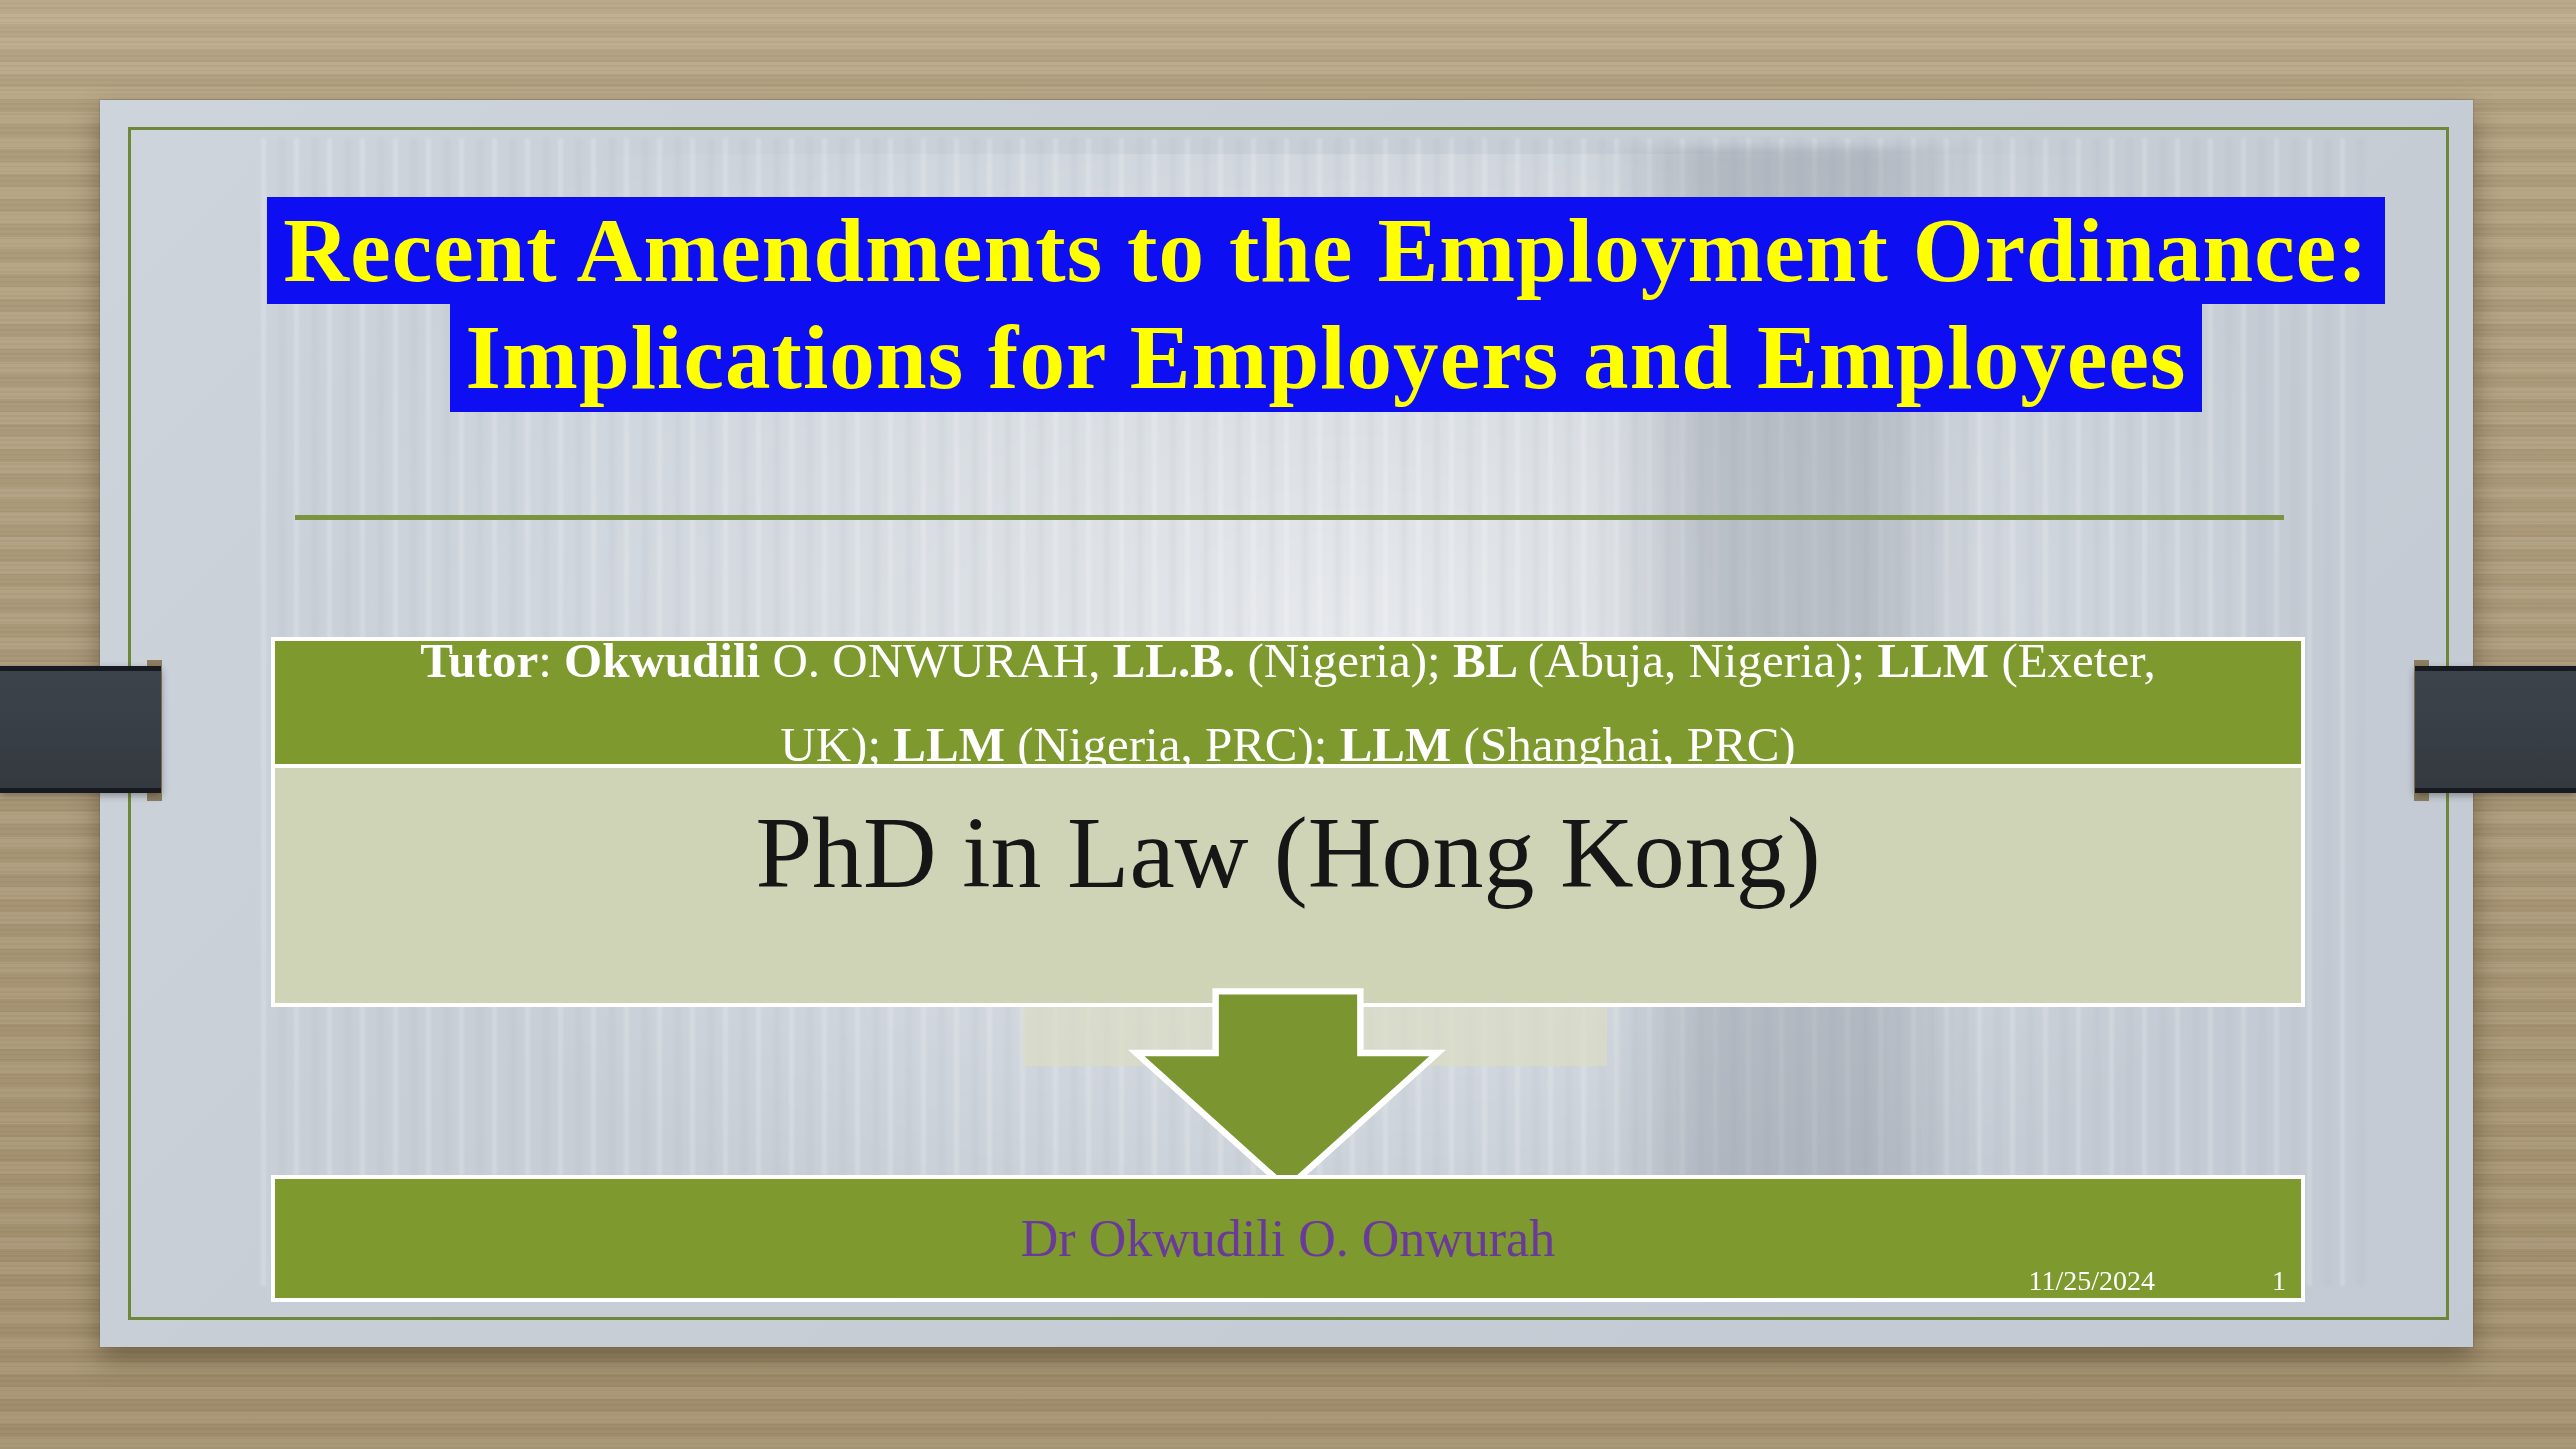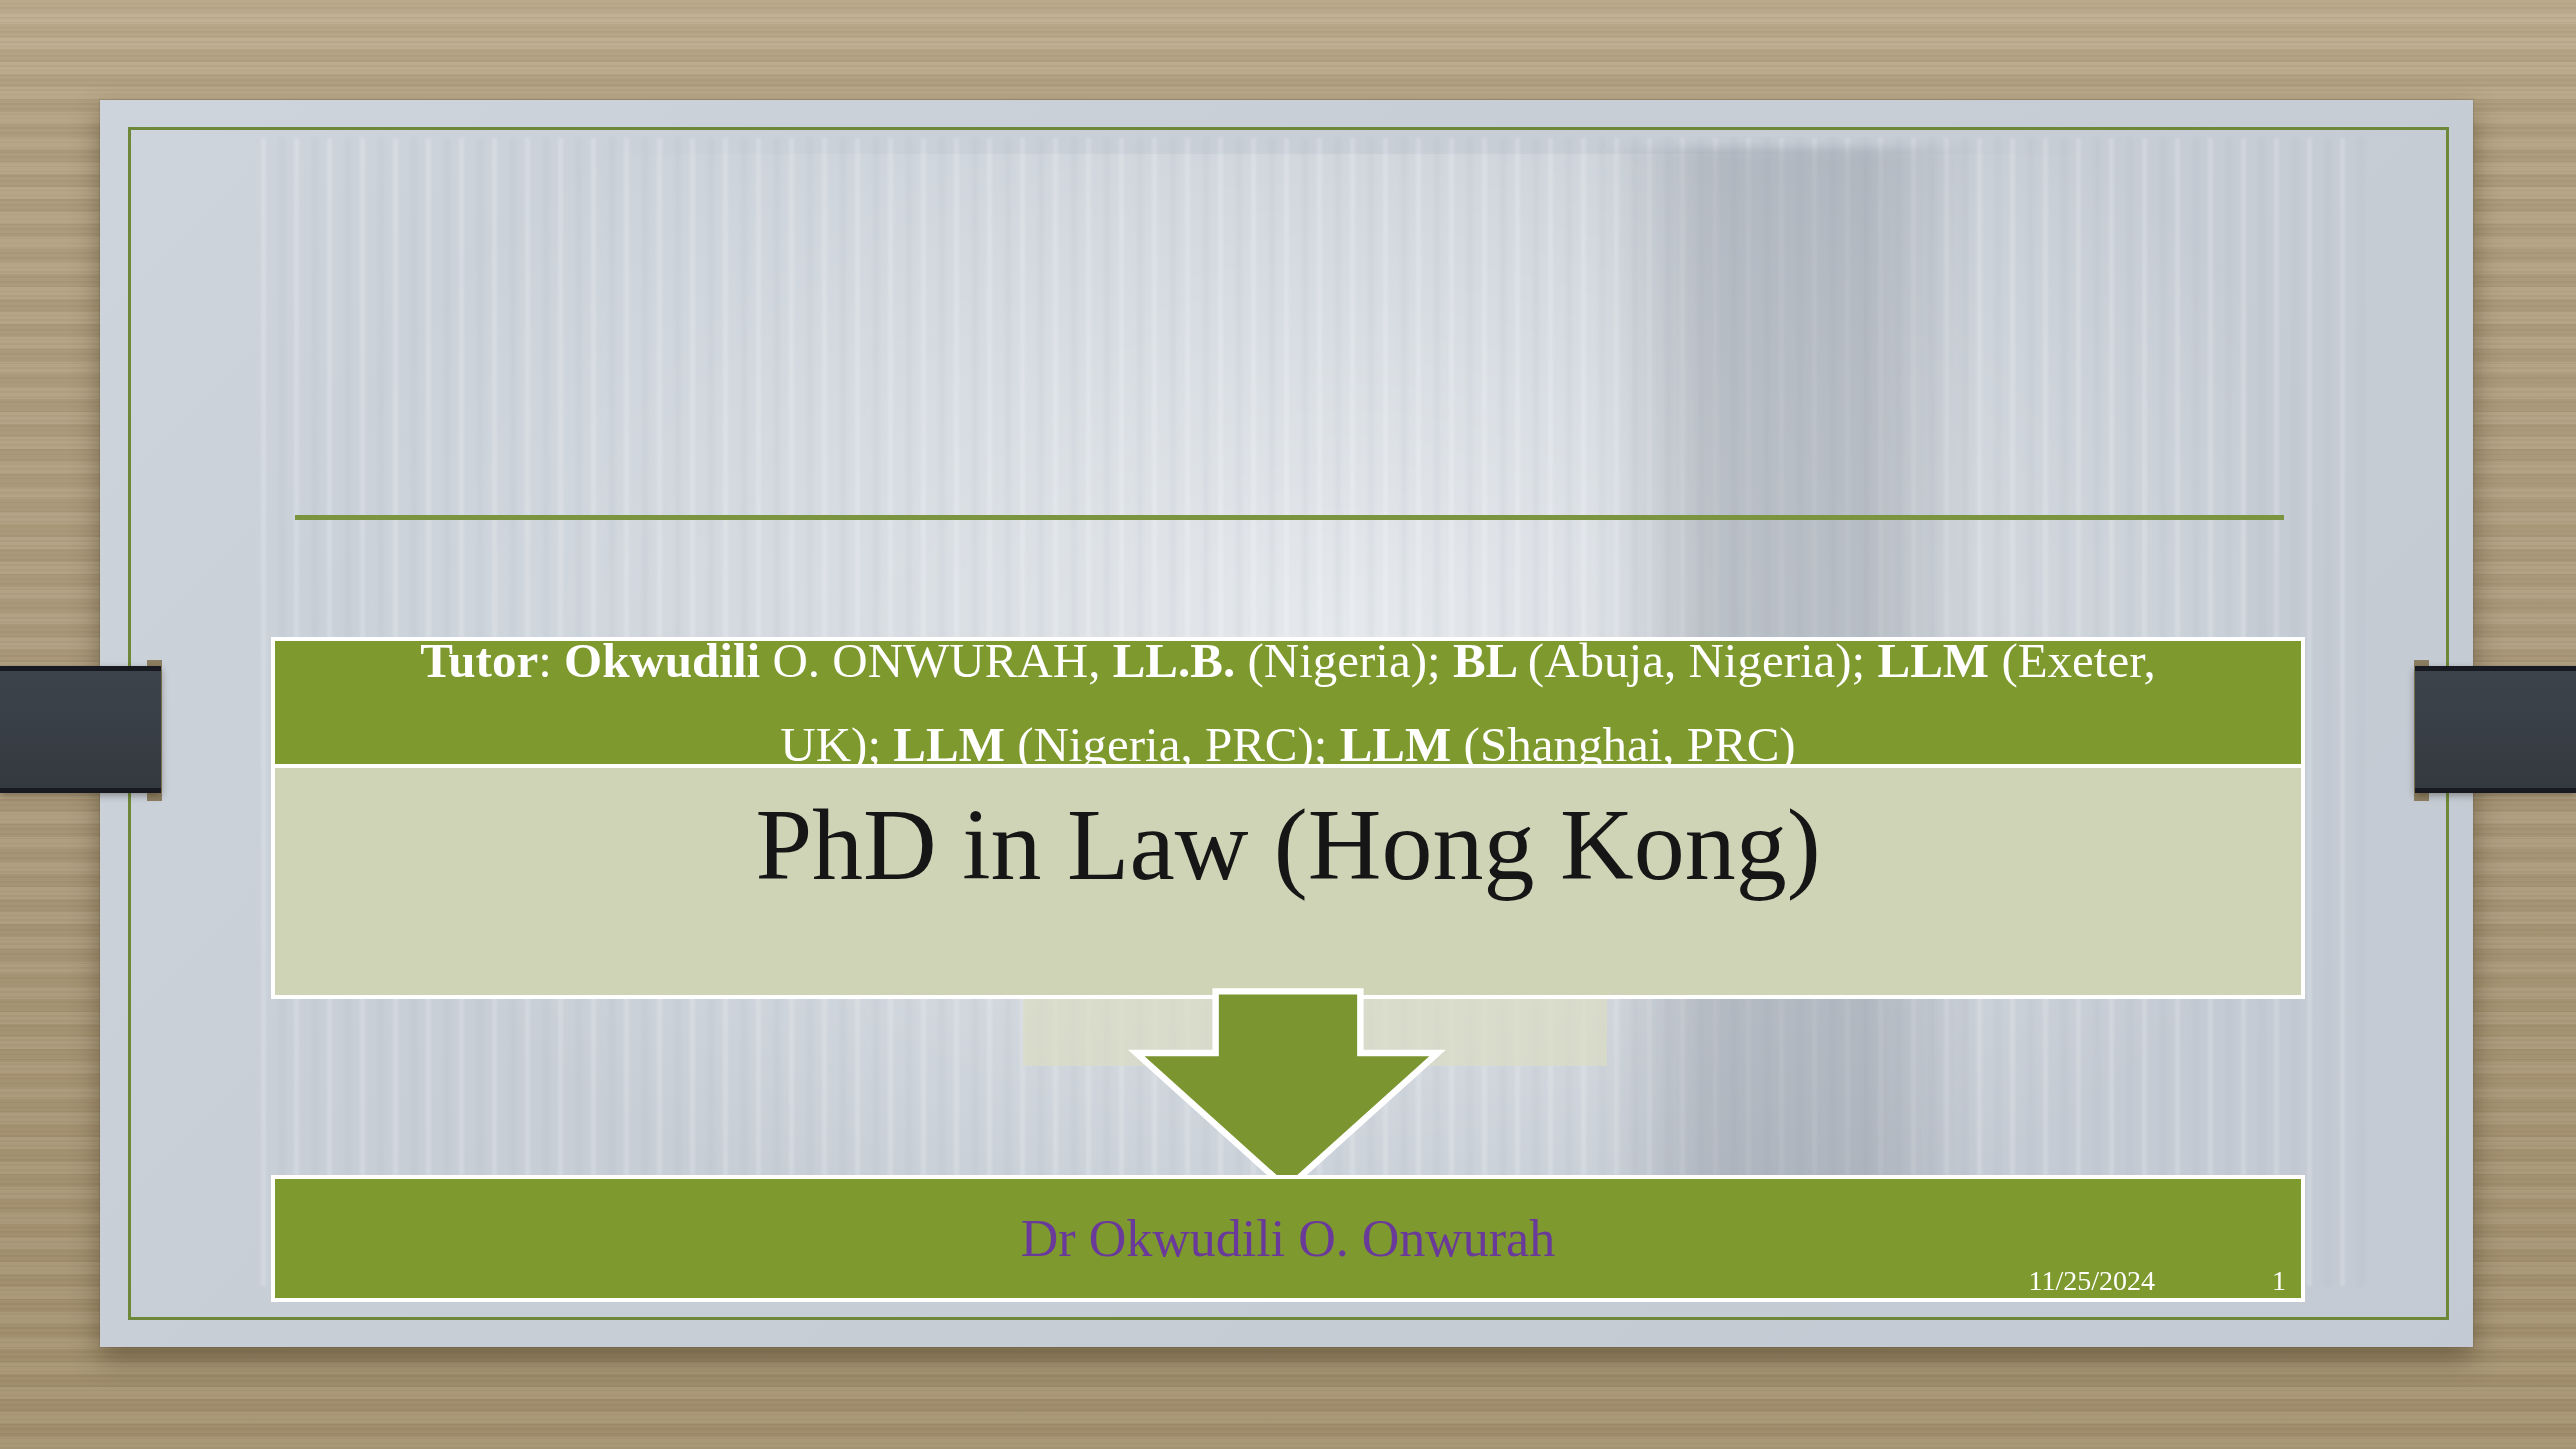--- a/index.html
+++ b/index.html
@@ -53,21 +53,21 @@
   
   .banner{
     position:absolute;left:171px;width:2026px;box-sizing:content-box;
     border:4.3px solid #ffffff;background:#7e992e;gap:26px;
   }
   .tutor{top:537px;height:123px;display:flex;flex-direction:column;justify-content:center;
     color:#ffffff;font-size:49px;line-height:58px;text-align:center;}
   .tutor .b{font-weight:bold;}
   .credential{
     top:664px;height:219px;background:#d0d4b6;text-align:center;
-    color:#161616;font-size:102px;line-height:118px;padding-top:8px;
+    color:#161616;font-size:102px;line-height:118px;padding-top:16px;
   }
   .credential .cred-text{display:inline-block;margin-top:9.7px;}
   .presenter{top:1075px;height:119px;display:flex;align-items:center;justify-content:center;}
   .presenter .name{color:#6a3a9b;font-weight:normal;font-size:52px;}
   .footer-date,.footer-num{position:absolute;bottom:2.1px;color:#ffffff;font-size:28px;line-height:30px;}
   .footer-date{right:146px;}
   .footer-num{right:15px;}
   
   .arrow-svg{position:absolute;left:995px;top:882px;width:386px;height:215px;overflow:visible;}
   
@@ -89,20 +89,24 @@
 <div class="slide">
 
   <div class="photo photo-wash"></div>
   <div class="photo photo-streaks"></div>
   <div class="photo photo-dark"></div>
   <div class="flank flank-l"></div>
   <div class="flank flank-r"></div>
 
   <div class="frame"></div>
 
+  <div class="title-wrap">
+    <div class="title-line"><span>Recent Amendments to the Employment Ordinance:</span></div>
+    <div class="title-line"><span>Implications for Employers and Employees</span></div>
+  </div>
 
   <div class="divider"></div>
 
   <div class="banner tutor">
       <div><span class="b">Tutor</span><span>: </span><span class="b">Okwudili </span><span>O. ONWURAH, </span><span class="b">LL.B. </span><span>(Nigeria); </span><span class="b">BL </span><span>(Abuja, Nigeria); </span><span class="b">LLM </span><span>(Exeter,</span></div>
       <div><span>UK); </span><span class="b">LLM </span><span>(Nigeria, PRC); </span><span class="b">LLM </span><span>(Shanghai, PRC)</span></div>
     </div>
 
   <div class="banner credential">
     <span class="cred-text">PhD in Law (Hong Kong)</span>

